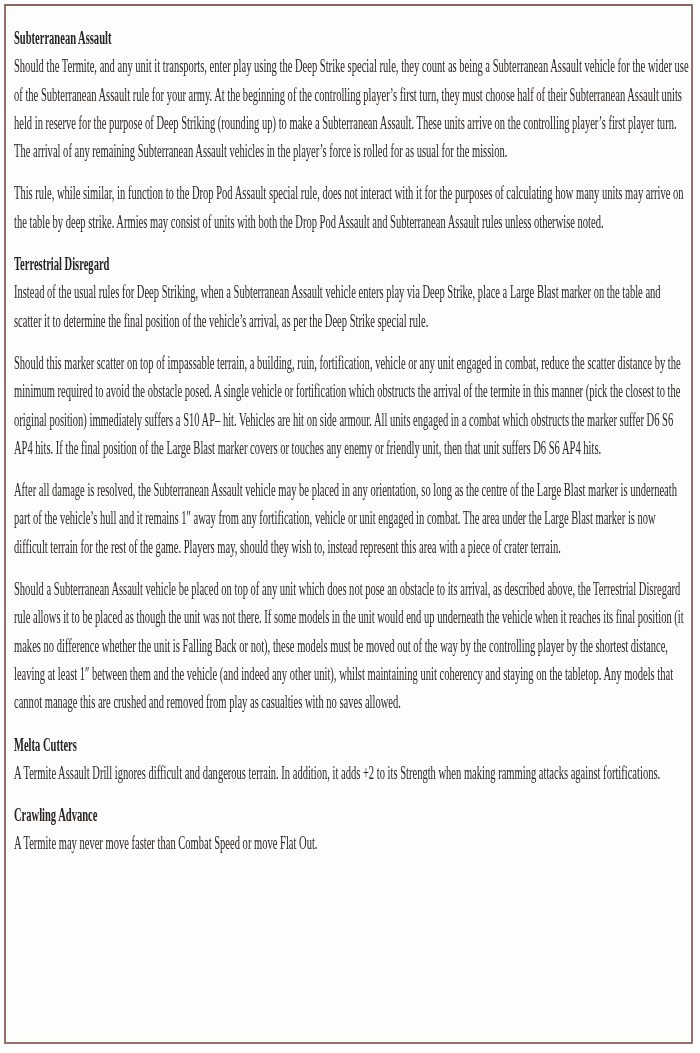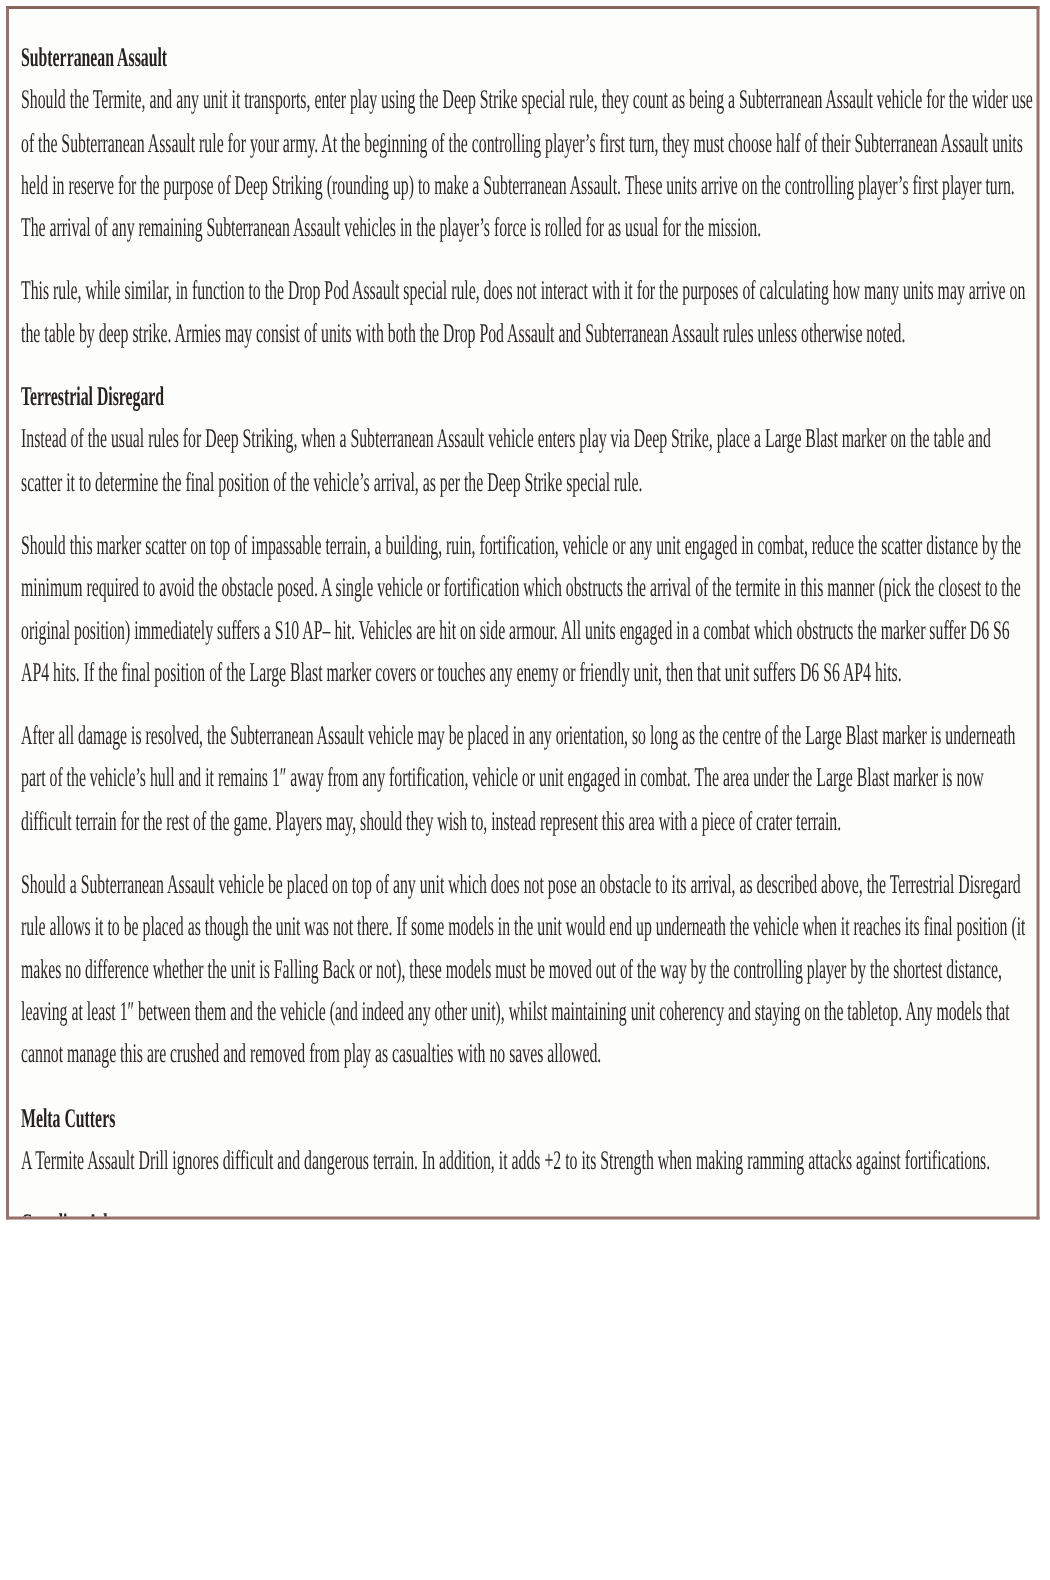--- a/index.html
+++ b/index.html
@@ -12,21 +12,21 @@
     height: 1053px;
     position: relative;
     font-family: "Liberation Serif", serif;
     overflow: hidden;
   }
   .page-frame {
     position: absolute;
     left: 4px;
     top: 4px;
     width: 689px;
-    height: 809px;
+    height: 1040px;
     box-sizing: border-box;
     border: 2px solid #99706c;
     border-top-color: #8a655c;
     background: #fdfdfb;
     overflow: hidden;
   }
   
   .text-column {
     position: absolute;
     left: 8px;

